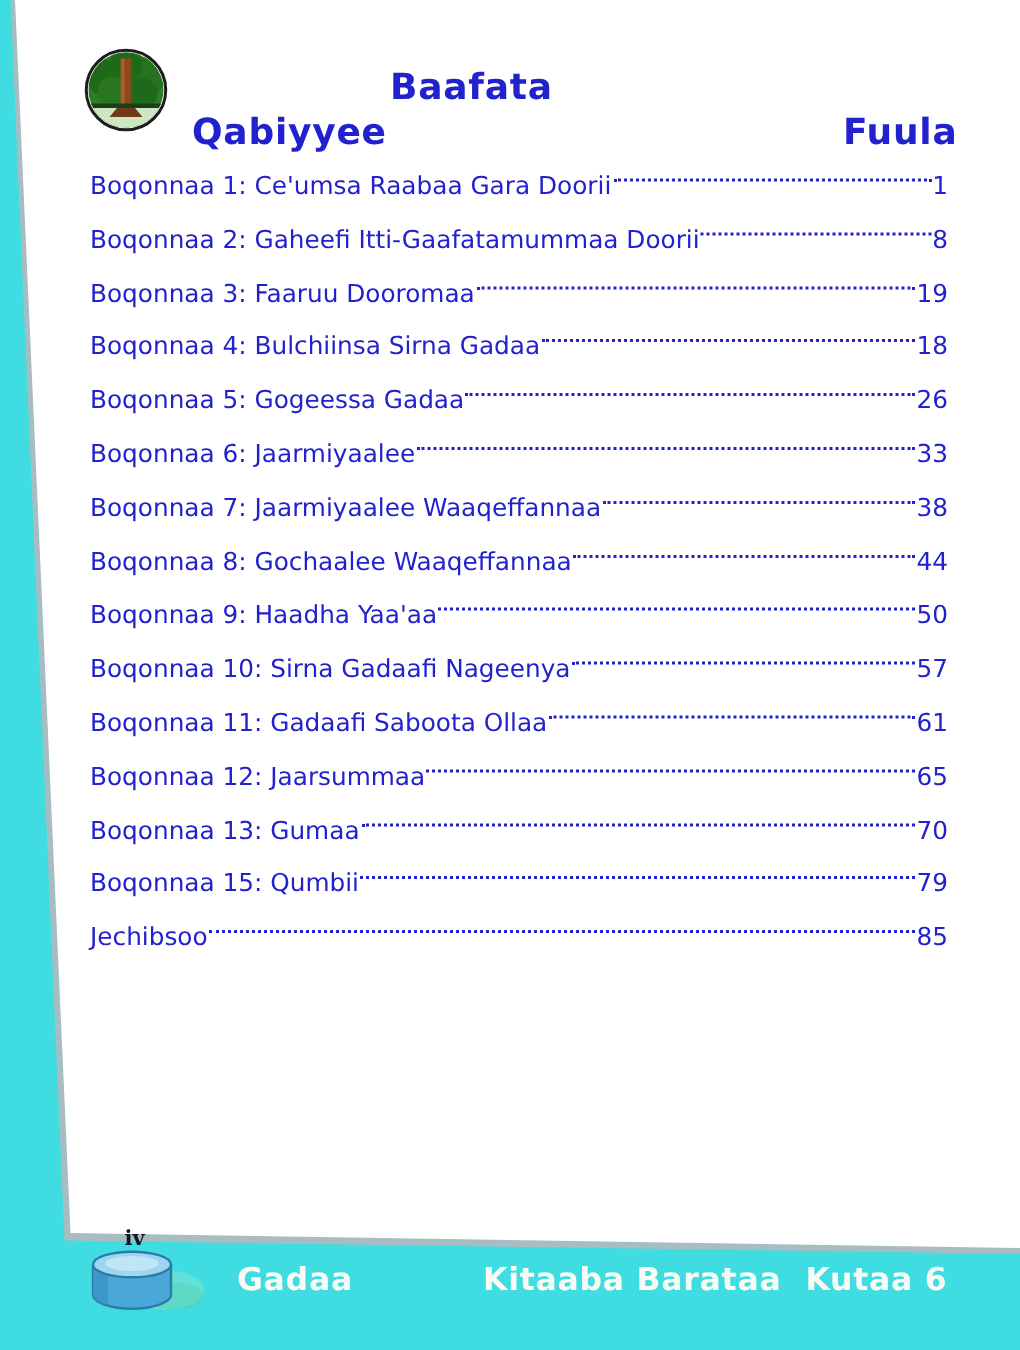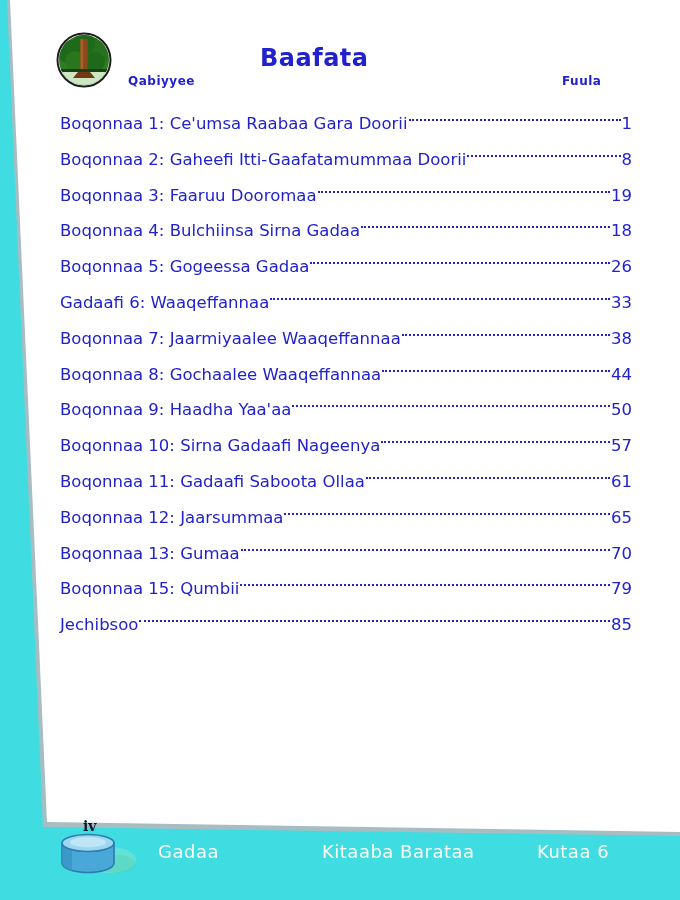--- a/index.html
+++ b/index.html
@@ -16,21 +16,21 @@
   .page-shadow{
     position:absolute;inset:0;background:#A7BDC1;
     clip-path:polygon(7px 0px,681px 0px,681px 836px,43px 827px);
   }
   .page{
     position:absolute;inset:0;background:#FFFFFF;
     clip-path:polygon(10px 0px,681px 0px,681px 832px,47px 822px);
   }
   .logo{position:absolute;left:55px;top:31px;width:58px;height:58px;}
   .col-head{
-    position:absolute;font-weight:bold;font-size:12px;color:var(--text-blue);
+    position:absolute;font-weight:bold;font-size:24px;color:var(--text-blue);
     letter-spacing:0.5px;white-space:nowrap;
   }
   .col-left{left:128px;top:74px;}
   .col-right{left:562px;top:74px;}
   .page-title{
     position:absolute;left:260px;top:44px;width:220px;text-align:left;
     font-weight:bold;font-size:24px;color:var(--text-blue);letter-spacing:0.5px;
   }
   .toc{position:absolute;left:60px;top:114px;width:572px;}
   .toc-row{
@@ -38,22 +38,22 @@
     font-size:16.5px;color:var(--text-blue);white-space:nowrap;
   }
   .toc-label{flex:0 0 auto;}
   .toc-dots{
     flex:1 1 auto;min-width:10px;height:0;
     border-bottom:2.5px dotted var(--text-blue);
     transform:translateY(5px);margin:0 1px;
   }
   .toc-page{flex:0 0 auto;}
   .footer-item{
-    position:absolute;color:var(--footer-text);font-weight:normal;
-    font-size:18px;letter-spacing:0.5px;white-space:nowrap;z-index:3;
+    position:absolute;color:var(--footer-text);font-weight:bold;
+    font-size:21px;letter-spacing:0.5px;white-space:nowrap;z-index:3;
   }
   .footer-gadaa{left:158px;top:841px;}
   .footer-center{left:322px;top:841px;}
   .footer-right{left:537px;top:841px;}
   .footer-roman{
     position:absolute;left:83px;top:818px;z-index:4;color:#0f172a;
     font-family:"DejaVu Serif","Liberation Serif",serif;
     font-weight:bold;font-size:14px;
   }
   .cylinder{position:absolute;left:54px;top:830px;z-index:3;}
@@ -116,21 +116,21 @@
         <span class="toc-page">18</span>
       </div>
 
       <div class="toc-row">
         <span class="toc-label">Boqonnaa 5: Gogeessa Gadaa</span>
         <span class="toc-dots"></span>
         <span class="toc-page">26</span>
       </div>
 
       <div class="toc-row">
-        <span class="toc-label">Gadaafi 6: Waaqeffannaa</span>
+        <span class="toc-label">Boqonnaa 6: Jaarmiyaalee</span>
         <span class="toc-dots"></span>
         <span class="toc-page">33</span>
       </div>
 
       <div class="toc-row">
         <span class="toc-label">Boqonnaa 7: Jaarmiyaalee Waaqeffannaa</span>
         <span class="toc-dots"></span>
         <span class="toc-page">38</span>
       </div>
 

